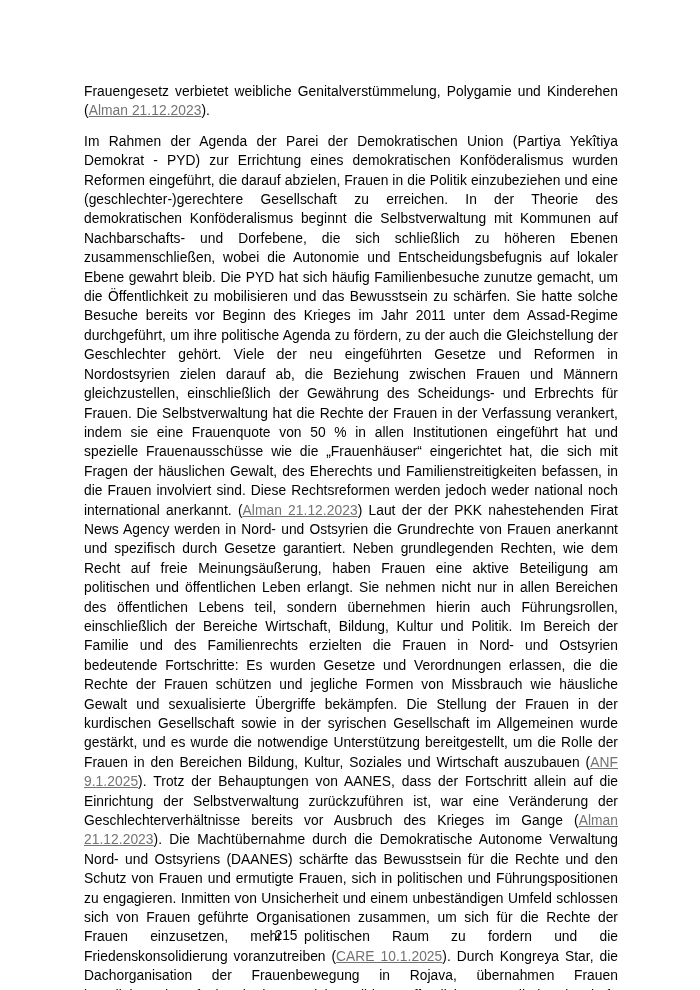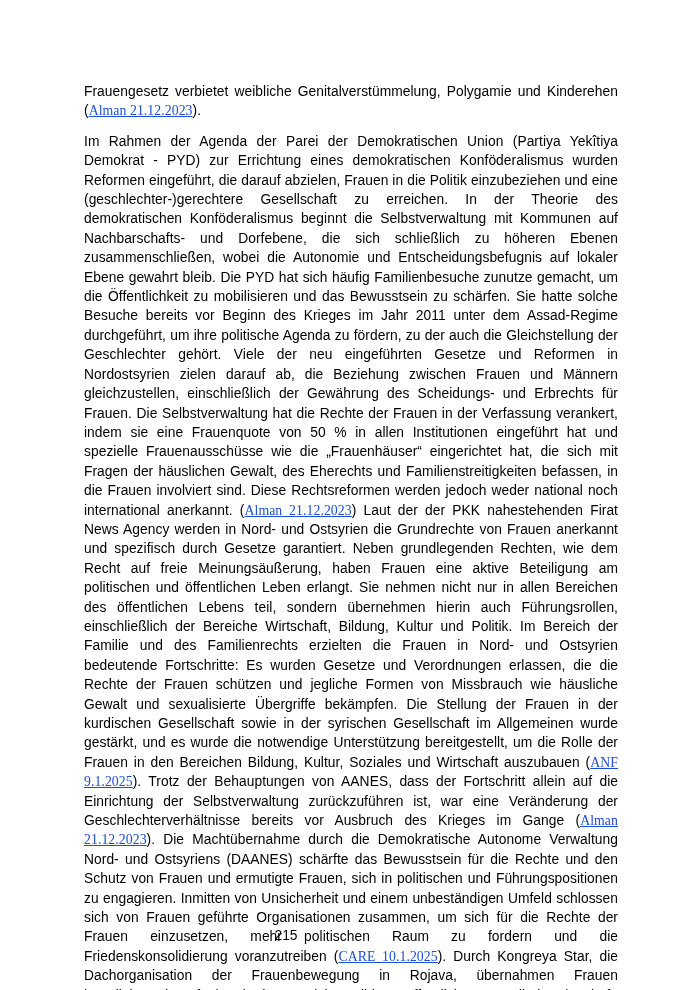--- a/index.html
+++ b/index.html
@@ -21,24 +21,23 @@
   p.para {
     margin: 0 0 11px 0;
     font-size: 13.8px;
     line-height: 19.4px;
     text-align: justify;
     hyphens: auto;
     -webkit-hyphens: auto;
     letter-spacing: 0.05px;
   }
   a.citation {
-    color: #1d4ed8;
+    color: #737373;
     text-decoration: underline;
     cursor: pointer;
-    font-family: Liberation Serif, serif;
   }
   .page-number {
     position: absolute;
     top: 926px;
     left: 0;
     width: 572px;
     text-align: center;
     font-size: 13.8px;
     line-height: 19.4px;
   }

